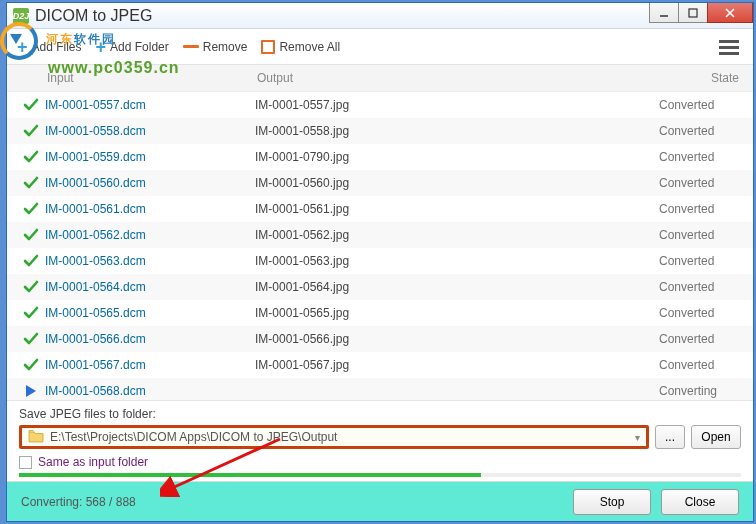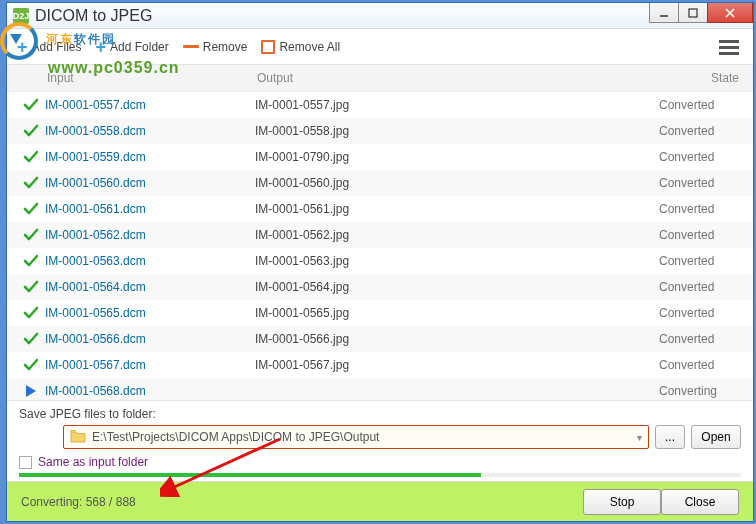--- a/index.html
+++ b/index.html
@@ -1,21 +1,21 @@
 <!DOCTYPE html>
 <html><head>
 <meta charset="utf-8">
 <style>
 * { margin: 0; padding: 0; box-sizing: border-box; font-family: "Segoe UI", Tahoma, sans-serif; font-size: 12px; }
 body { background: #5a8fd4; width: 756px; height: 524px; overflow: hidden; position: relative; }
 
 .window { position: absolute; top: 2px; left: 6px; right: 2px; bottom: 2px; background: #fff; border: 1px solid #2b6cb8; display: flex; flex-direction: column; }
 
 .titlebar { height: 26px; background: linear-gradient(#fefefe, #eaf2fb); display: flex; align-items: center; padding: 0 0 0 6px; border-bottom: 1px solid #d0d8e0; position: relative; }
-.titlebar .icon-app { width: 16px; height: 16px; background: #6fb43f; border-radius: 2px; display: flex; align-items: center; justify-content: center; color: #fff; font-size: 9px; font-weight: bold; margin-right: 6px; }
+.titlebar .icon-app { width: 16px; height: 16px; background: #6fb43f; border-radius: 2px; display: flex; align-items: center; justify-content: center; color: #fff; font-size: 9px; font-weight: bold; margin-right: 6px; font-style: italic; }
 .titlebar .title { color: #333; font-size: 16px; }
 .titlebar .win-btns { position: absolute; right: 0; top: 0; display: flex; }
 .titlebar .win-btn { width: 30px; height: 20px; display: flex; align-items: center; justify-content: center; border: 1px solid #888; border-top: none; background: linear-gradient(#f8f8f8,#e8e8e8); cursor: pointer; margin-left: -1px; }
 .titlebar .win-btn.close { background: linear-gradient(#e67a70,#d9493c); width: 46px; border-color: #a03020; }
 .titlebar .win-btn svg { width: 10px; height: 10px; }
 
 .toolbar { height: 36px; display: flex; align-items: center; padding: 0 10px; gap: 14px; border-bottom: 1px solid #e2e2e2; position: relative; }
 .toolbar .btn { display: flex; align-items: center; gap: 4px; color: #444; cursor: pointer; }
 .toolbar .add-ico { color: #3ba0d8; font-size: 18px; font-weight: bold; line-height: 1; }
 .toolbar .rem-line { width: 16px; height: 3px; background: #e86a25; border-radius: 1px; }
@@ -42,33 +42,33 @@
 .row:nth-child(even) { background: #f8f8f8; }
 .row .mark { width: 28px; display: flex; justify-content: center; }
 .row .mark svg { width: 16px; height: 16px; }
 .row .c-in { width: 210px; color: #0369a1; }
 .row .c-out { flex: 1; color: #444; }
 .row .c-st { width: 80px; text-align: left; color: #737373; }
 
 .save-section { padding: 6px 12px 4px 12px; border-top: 1px solid #e6e6e6; }
 .save-label { color: #444; margin-bottom: 4px; }
 .save-row { display: flex; gap: 6px; align-items: center; }
-.path-box { flex: 1; display: flex; align-items: center; border: 1px solid #c2410c; background: #fdfdf5; height: 24px; padding: 0 6px; gap: 6px; border-radius: 2px; margin-left: 44px; }
+.path-box { flex: 1; display: flex; align-items: center; border: 3px solid #c2410c; background: #fdfdf5; height: 24px; padding: 0 6px; gap: 6px; border-radius: 2px; }
 .folder-ico svg { width: 16px; height: 14px; }
 .path-box input { border: none; outline: none; background: transparent; flex: 1; color: #555; }
 .dropdown-arr { color: #888; font-size: 10px; }
 .sq-btn { width: 30px; height: 24px; border: 1px solid #aaa; background: linear-gradient(#fdfdfd,#ececec); border-radius: 3px; cursor: pointer; font-size: 12px; }
 .open-btn { width: 50px; height: 24px; border: 1px solid #aaa; background: linear-gradient(#fdfdfd,#ececec); border-radius: 3px; cursor: pointer; }
 .chk-row { display: flex; align-items: center; gap: 6px; margin-top: 6px; color: #701a75; }
 .chk { width: 13px; height: 13px; border: 1px solid #aaa; background: #fff; }
 
 .progress { height: 4px; background: #2fbf3a; margin: 2px 0 0 0; width: 64%; }
 .progress-track { background: #eee; height: 4px; margin-top: 4px; }
 
-.footer { height: 40px; background: #bef264; border-top: 1px solid #ddd; display: flex; align-items: center; padding: 0 14px; }
+.footer { height: 40px; background: #5eead4; border-top: 1px solid #ddd; display: flex; align-items: center; padding: 0 14px; gap: 10px; }
 .footer .status { flex: 1; color: #555; }
 .footer .fbtn { width: 78px; height: 26px; border: 1px solid #999; background: linear-gradient(#fdfdfd,#e8e8e8); border-radius: 3px; cursor: pointer; }
 
 .red-arrow { position: absolute; bottom: 24px; left: 160px; z-index: 60; pointer-events: none; }
 .red-arrow svg { width: 130px; height: 60px; }
 </style>
 </head>
 <body>
 
 <div class="window">

